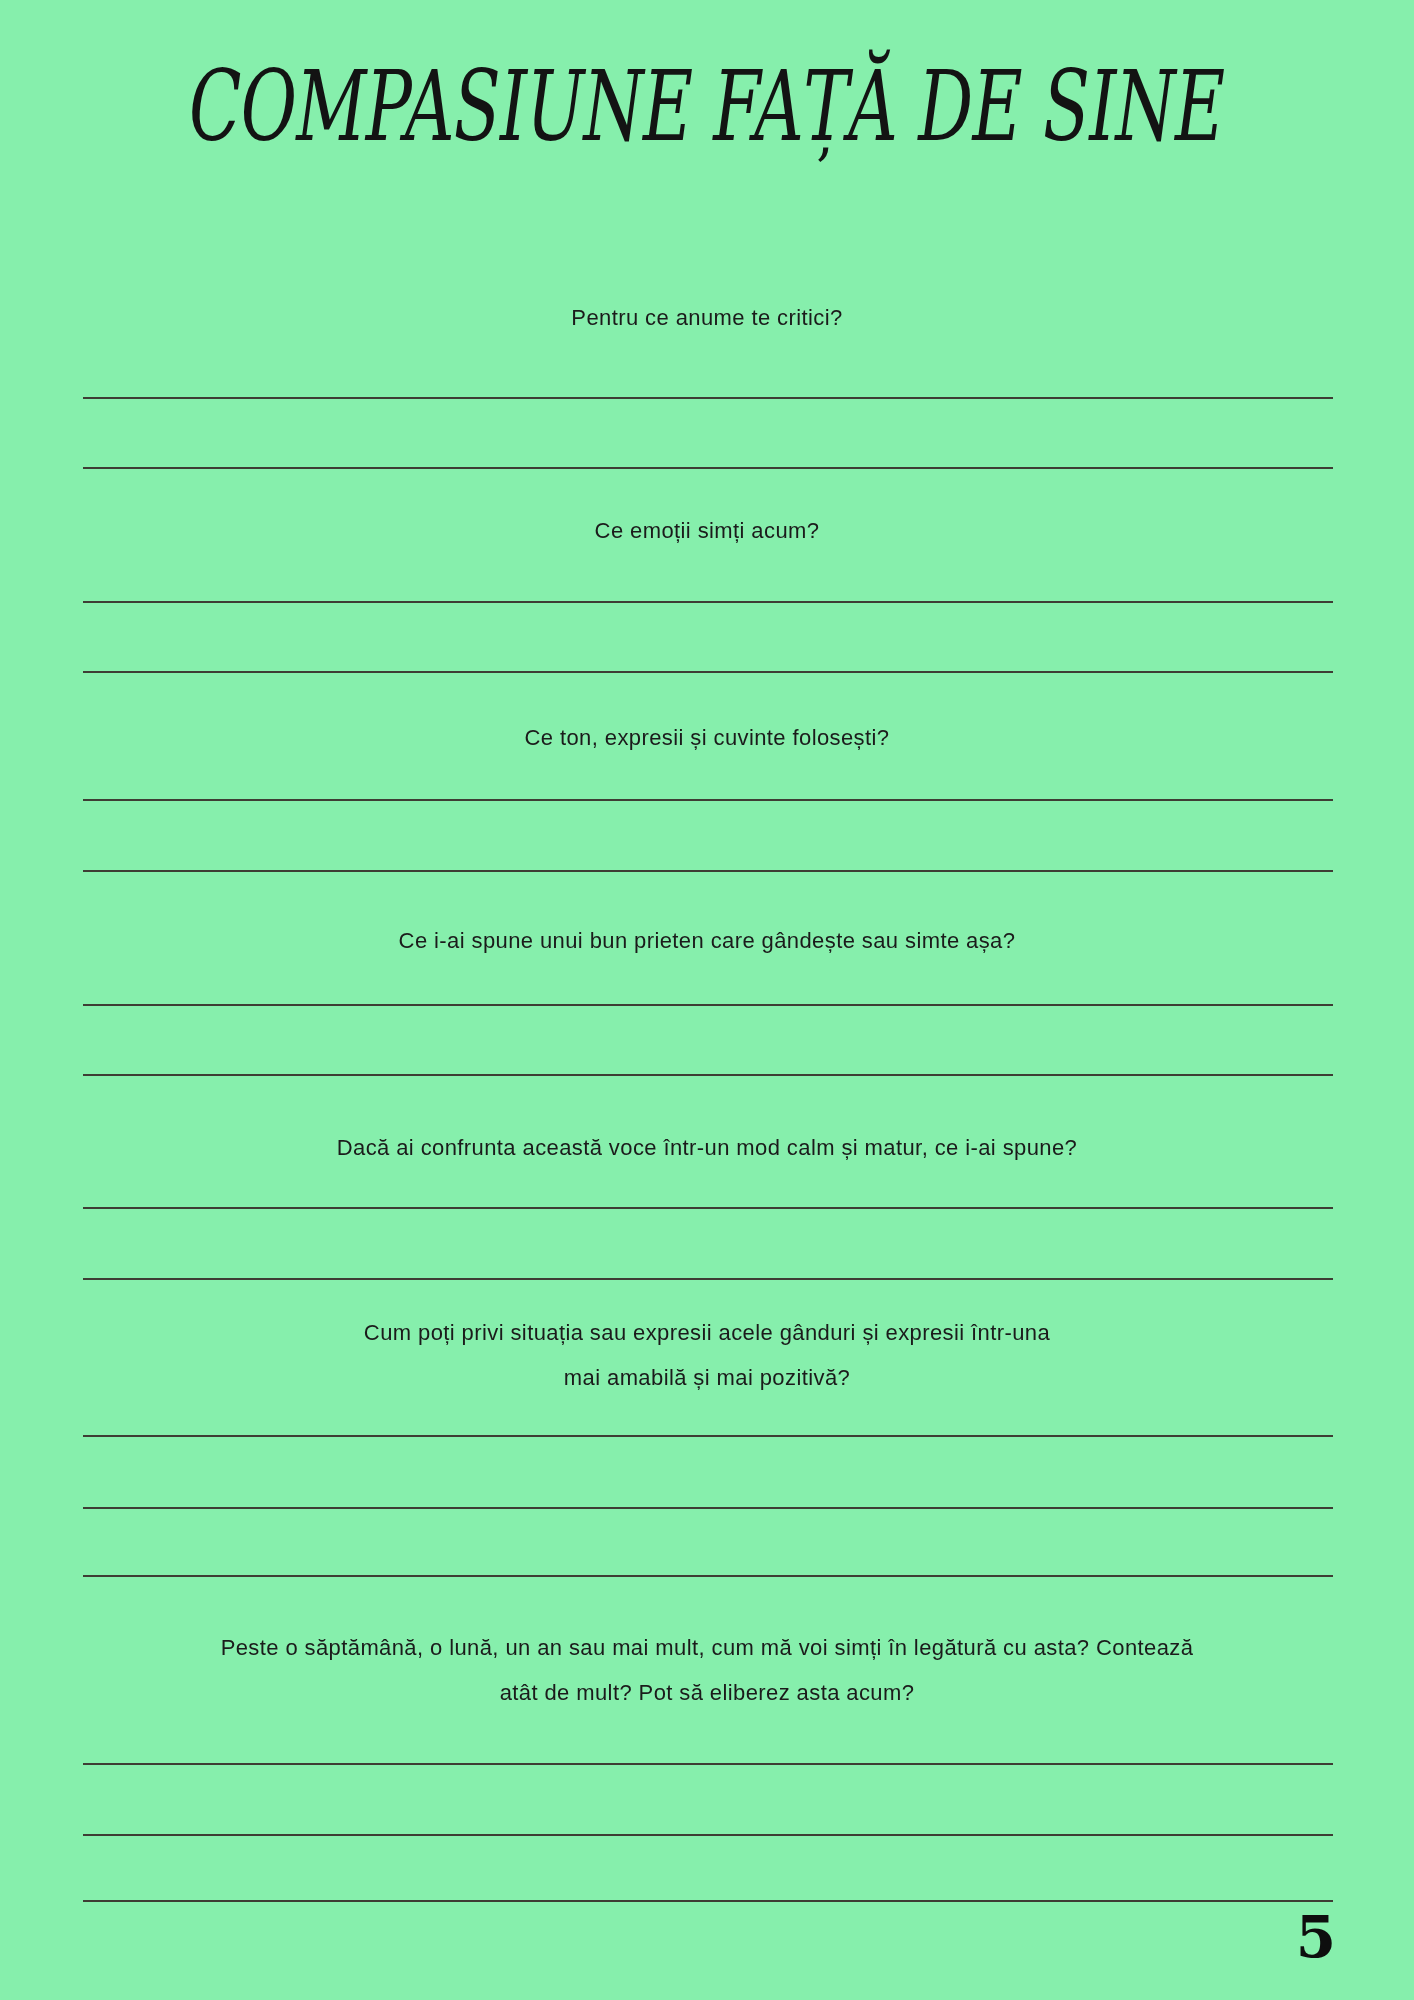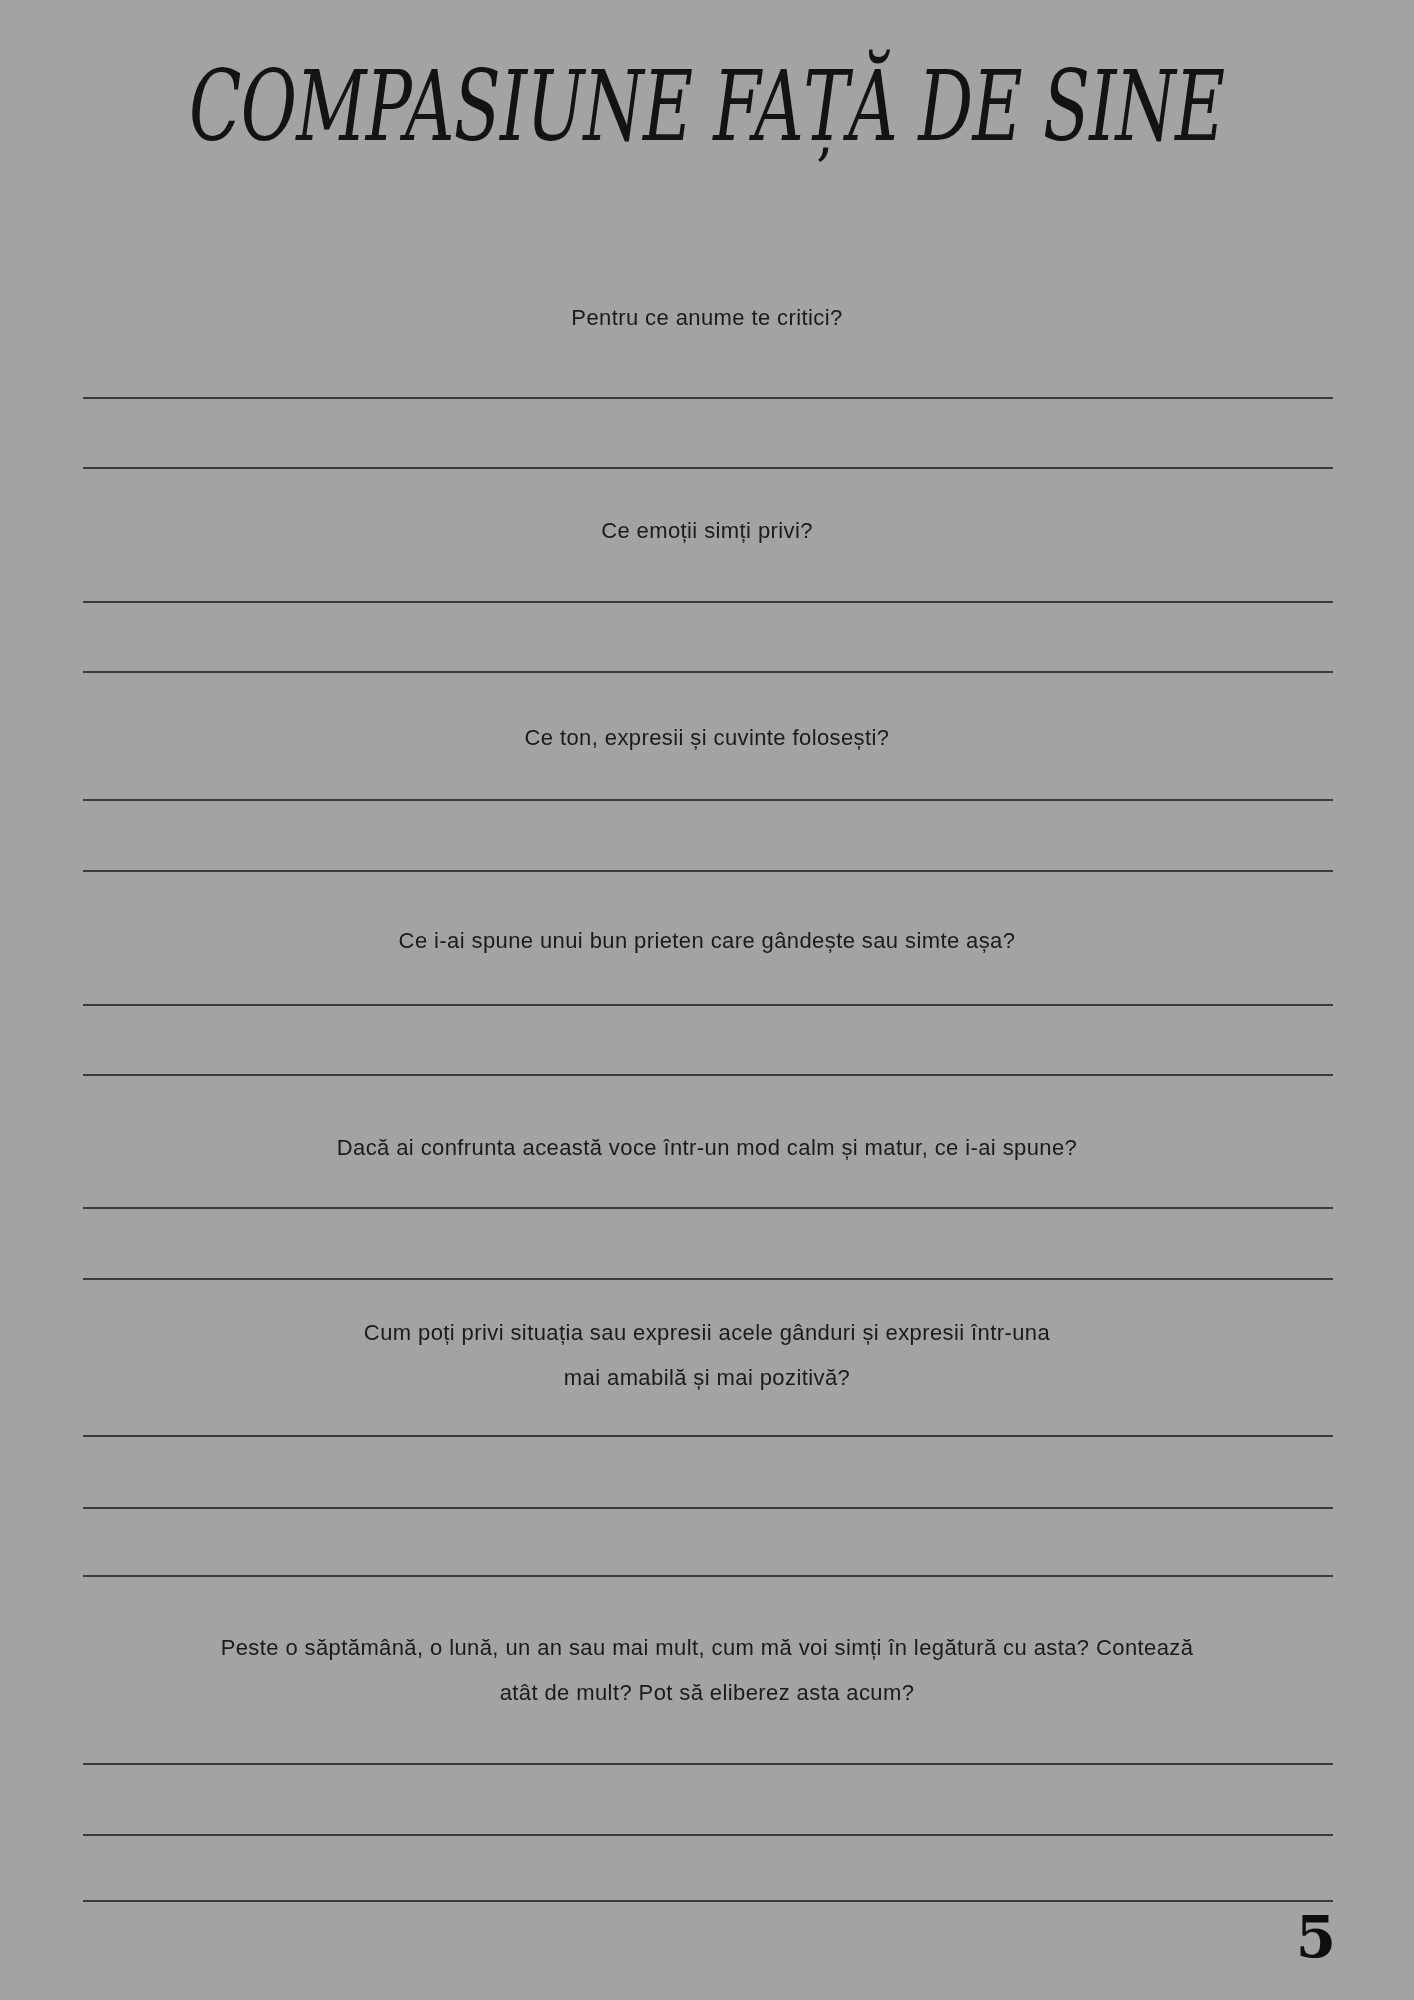--- a/index.html
+++ b/index.html
@@ -4,21 +4,21 @@
 <style>
   html, body {
     margin: 0;
     padding: 0;
     background: #ffffff;
   }
   .page {
     position: relative;
     width: 1414px;
     height: 2000px;
-    background: #a3a3a3;
+    background: #86efac;
     overflow: hidden;
     font-family: "Liberation Sans", sans-serif;
     color: #1a1a1a;
   }
   .title-wrap {
     position: absolute;
     top: 48px;
     left: 0;
     width: 100%;
     height: 115px;
@@ -72,21 +72,21 @@
 <div class="page">
 
   <div class="title-wrap">
     <div class="title">COMPASIUNE FAȚĂ DE SINE</div>
   </div>
 
   <div class="question" style="top:295px">Pentru ce anume te critici?</div>
   <div class="rule" style="top:397px"></div>
   <div class="rule" style="top:467px"></div>
 
-  <div class="question" style="top:508px">Ce emoții simți privi?</div>
+  <div class="question" style="top:508px">Ce emoții simți acum?</div>
   <div class="rule" style="top:601px"></div>
   <div class="rule" style="top:671px"></div>
 
   <div class="question" style="top:715px">Ce ton, expresii și cuvinte folosești?</div>
   <div class="rule" style="top:799px"></div>
   <div class="rule" style="top:870px"></div>
 
   <div class="question" style="top:918px">Ce i-ai spune unui bun prieten care gândește sau simte așa?</div>
   <div class="rule" style="top:1004px"></div>
   <div class="rule" style="top:1074px"></div>

